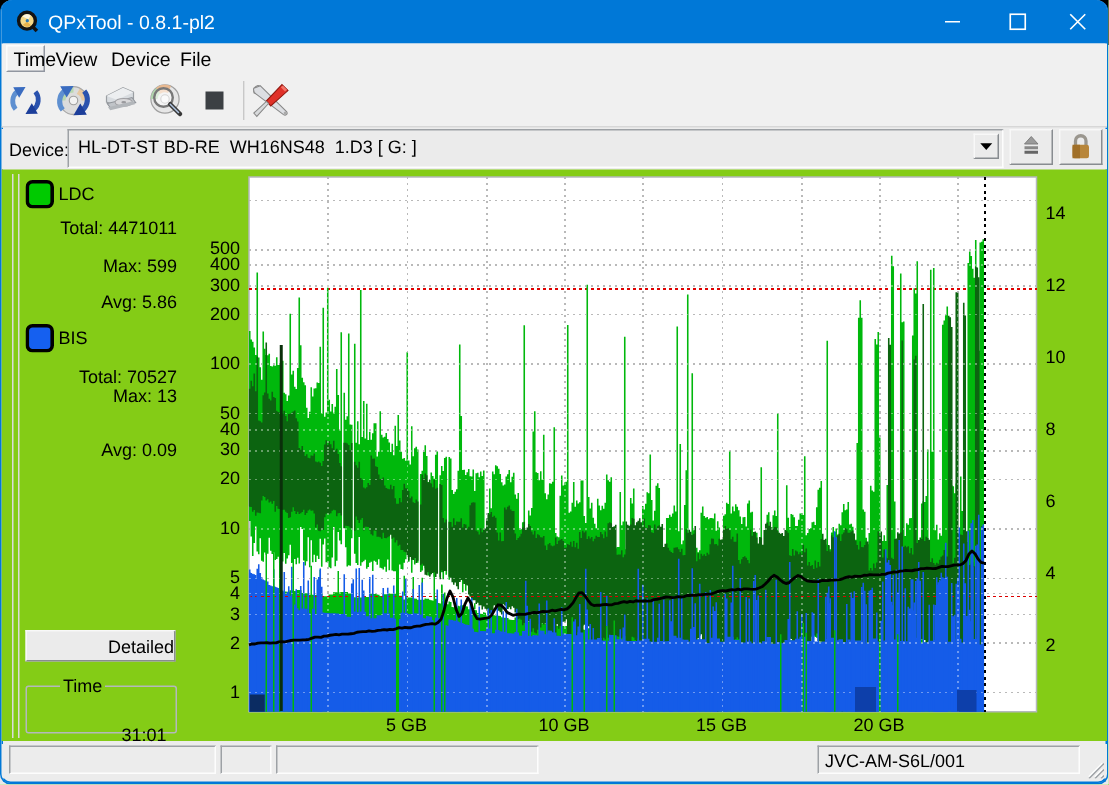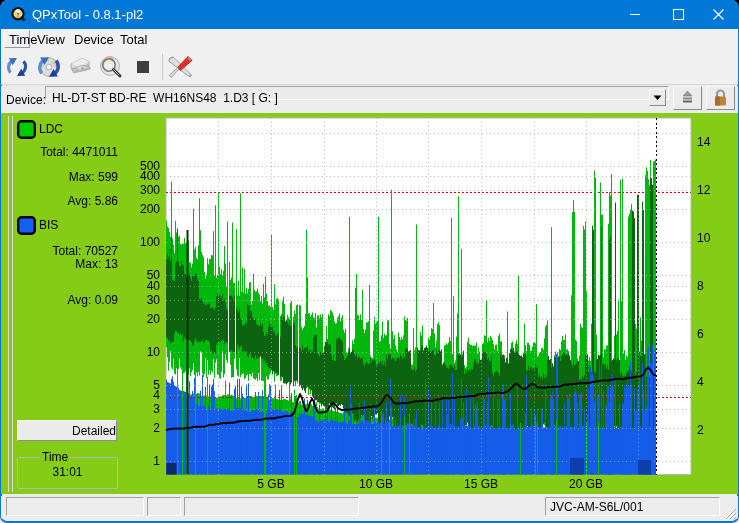--- a/index.html
+++ b/index.html
@@ -39,21 +39,21 @@
         <rect x="60.5" y="9.5" width="10" height="10"></rect>
         <path d="M100.5 9.5 L110.5 19.5 M110.5 9.5 L100.5 19.5"></path>
       </g>
     </svg>
   </div>
   <div id="menu">
     <div style="position:absolute;left:3px;top:1px;width:26px;height:18px;border:1px solid;border-color:#fbfbfb #9196a0 #9196a0 #fbfbfb"></div>
     <span style="left:8px">Time</span>
       <span style="left:36px">View</span>
     <span style="left:73px">Device</span>
-      <span style="left:119px">Total</span>
+      <span style="left:119px">File</span>
   </div>
   <div id="toolbar">
     <span style="position:absolute;left:4px;top:5px"><svg width="24" height="24" viewBox="0 0 24 24">
           <g fill="none">
             <path d="M5.4 17.8 A 8.3 8.3 0 0 1 6.6 6.0" stroke="#5e8fd0" stroke-width="3.2"></path>
 <path d="M3.8 3.2 L12.0 3.0 L7.8 10.2 Z" fill="#3a6cc0"></path>
 <path d="M18.6 6.2 A 8.3 8.3 0 0 1 17.4 18.0" stroke="#2a52ae" stroke-width="3.2"></path>
 <path d="M20.2 20.8 L12.0 21.0 L16.2 13.8 Z" fill="#1c3e9a"></path>
           </g>
         </svg></span>
@@ -95,21 +95,21 @@
 <path d="M6 4 C3.6 4.6 2.6 7 3.4 9 L7 10.4 L8.6 8 L7.6 4.4 Z" fill="#d0d4d8" stroke="#888" stroke-width="0.7"></path>
 <path d="M3.2 5.8 C2.8 7.4 3.4 8.8 4.6 9.6 L23 23.4 C24.4 24.4 26 23 25.2 21.6 L7.6 4.2 Z" fill="#dcdee2" stroke="#888" stroke-width="0.7"></path>
 <circle cx="24.2" cy="22.4" r="1.1" fill="#aaa"></circle>
 <path d="M22 3.4 L26 7.4 L14.5 17.6 L11.5 14.4 Z" fill="#e03028" stroke="#901810" stroke-width="0.7"></path>
 <path d="M22.6 4 L25.4 6.8 L24 8 L21.2 5.2 Z" fill="#f47468"></path>
 <path d="M13 16 L5.2 24.6 L3.2 22.4 L11.6 14.6 Z" fill="#d8dadc" stroke="#888" stroke-width="0.7"></path>
         </svg></span>
   </div>
   <div id="devrow">
     <span style="position:absolute;left:5px;top:7px">Device:</span>
-    <div style="position:absolute;left:44px;top:0;width:624px;height:14px;border:1px solid;border-color:#9da1a5 #fdfdfd #fdfdfd #9da1a5;background:#ebebeb">
+    <div style="position:absolute;left:44px;top:0;width:624px;height:26px;border:1px solid;border-color:#9da1a5 #fdfdfd #fdfdfd #9da1a5;background:#ebebeb">
       <span style="position:absolute;left:6px;top:4px">HL-DT-ST BD-RE&nbsp; WH16NS48&nbsp; 1.D3 [ G: ]</span>
       <div class="raisedbtn" style="right:2px;top:2px;width:17px;height:17px">
         <svg width="15" height="15" viewBox="0 0 15 15">
             <path d="M3.5 5.5 L11.5 5.5 L7.5 10 Z" fill="#000"></path>
           </svg>
       </div>
     </div>
     <div class="raisedbtn" style="left:672px;top:0;width:29px;height:24px">
       <svg width="27" height="22" viewBox="0 0 27 22">
         <path d="M9 9 L13.5 4 L18 9 Z" fill="#9a9a9a" stroke="#777" stroke-width="0.6"></path>
@@ -139,21 +139,21 @@
     <svg style="position:absolute;left:16px;top:103px" width="19" height="19">
         <rect x="1.2" y="1.2" width="16.6" height="16.6" rx="3.5" fill="#1560f0" stroke="#000" stroke-width="2.4"></rect>
       </svg>
     <span class="stats" style="left:38px;top:105px">BIS</span>
     <span class="stats r" style="top:131px">Total: 70527</span>
     <span class="stats r" style="top:144px">Max: 13</span>
     <span class="stats r" style="top:180px">Avg: 0.09</span>
     <div style="position:absolute;left:16px;top:307px;width:100px;height:21px;border:1px solid;border-color:#f8f8f8 #888c90 #888c90 #f8f8f8;background:#ebebeb;text-align:right;font-size:12px;padding-top:3px">Detailed</div>
     <fieldset style="position:absolute;left:16px;top:337px;width:101px;height:39px;border:1px solid #b4b8bc;border-radius:2px;font-size:12px;padding:0 6px">
       <legend style="padding:0 2px;margin-left:16px">Time</legend>
-      <div style="text-align:center;margin-top:1px">31:01</div>
+      <div style="text-align:right;margin-top:19px">31:01</div>
     </fieldset>
 
     <div style="position:absolute;left:129px;top:1px;width:609px;height:383px">
         <svg width="609" height="383" viewBox="0 0 609 383" style="position:absolute;left:0;top:0">
 <rect x="36.0" y="4.0" width="525.0" height="356.5" fill="#ffffff" stroke="#b4b8bc" stroke-width="1"></rect>
 <line x1="36.0" y1="78.5" x2="561.0" y2="78.5" stroke="#e00000" stroke-width="1" stroke-dasharray="2 2" shape-rendering="crispEdges"></line>
 <g stroke="#8e8e8e" stroke-width="1" stroke-dasharray="1 3" shape-rendering="crispEdges">
             <line x1="36.0" y1="19.5" x2="561.0" y2="19.5"></line>
             <line x1="36.0" y1="52.5" x2="561.0" y2="52.5"></line>
             <line x1="36.0" y1="62.5" x2="561.0" y2="62.5"></line>

